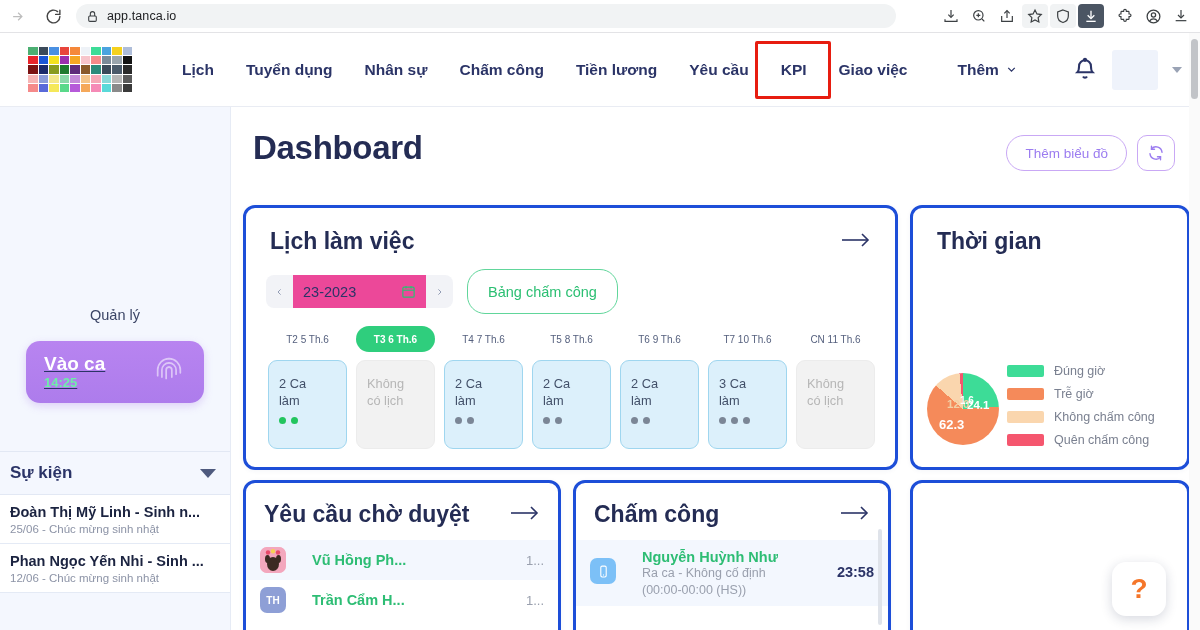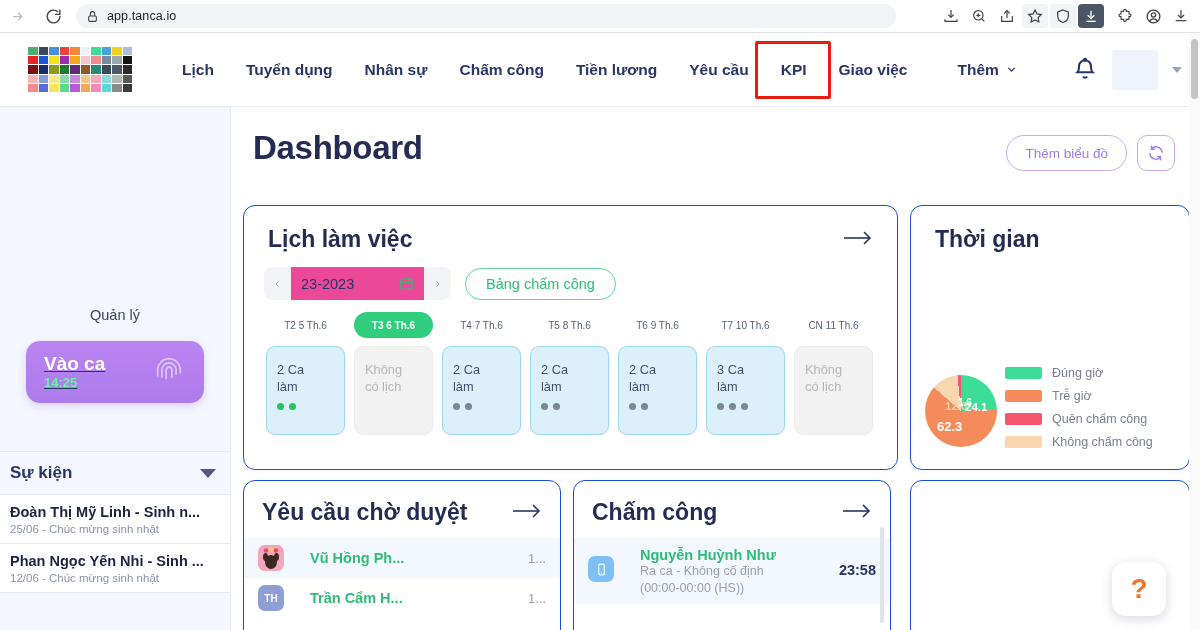--- a/index.html
+++ b/index.html
@@ -89,32 +89,32 @@
   .title-actions { position:absolute; right:25px; top:28px; display:flex; align-items:center; gap:10px; }
   .btn-outline-purple {
     height:36px; padding:0 18px; border:1px solid #c9a8f5; border-radius:18px;
     color:#9b7cf0; background:#fff; font-size:13.5px; display:flex; align-items:center;
   }
   .btn-icon-purple {
     width:38px; height:36px; border:1px solid #c9a8f5; border-radius:10px; color:#9b7cf0;
     background:#fff; display:flex; align-items:center; justify-content:center;
   }
 
-  .card { background:#fff; border:1px solid #1d4ed8; border-radius:12px; box-shadow:0 1px 5px rgba(40,60,110,.05); position:absolute; }
+  .card { background:#fff; border:3px solid #1d4ed8; border-radius:12px; box-shadow:0 1px 5px rgba(40,60,110,.05); position:absolute; }
   .card-title { font-size:23px; font-weight:bold; color:#242c54; }
   .arrow-right { color:#2b3467; }
 
   
   #schedule-card { left:12px; top:98px; width:655px; height:265px; }
   .sch-head { display:flex; align-items:center; justify-content:space-between; padding:20px 24px 0 24px; }
   .sch-controls { display:flex; align-items:center; gap:14px; padding:14px 24px 0 20px; }
   .week-picker { display:flex; align-items:center; background:#f2f3f7; border-radius:8px; height:33px; }
   .wk-arrow { width:27px; height:33px; display:flex; align-items:center; justify-content:center; color:#7e8aa6; font-size:15px; }
   .wk-field { background:#ec4899; height:33px; min-width:133px; display:flex; align-items:center; justify-content:space-between; padding:0 10px; font-size:14.5px; color:#2b3467; }
-  .btn-outline-green { height:32px; padding:0 20px; border:1px solid #61d69b; border-radius:18px; color:#2bbf72; background:#fff; font-size:14.5px; display:flex; align-items:center; }
+  .btn-outline-green { height:45px; padding:0 20px; border:1px solid #61d69b; border-radius:18px; color:#2bbf72; background:#fff; font-size:14.5px; display:flex; align-items:center; }
   .days-row { display:flex; gap:9px; padding:12px 18px 0 22px; }
   .day-col { width:79px; }
   .day-lbl { height:26px; border-radius:13px; font-size:10px; color:#55607e; display:flex; align-items:center; justify-content:center; }
   .day-lbl.sel { background:#2fce7d; color:#fff; font-weight:bold; }
   .day-box { margin-top:8px; height:89px; border-radius:9px; padding:14px 10px 0; font-size:12.8px; line-height:1.35; }
   .day-box.has { background:#dcf0fb; border:1px solid #9fd6ef; color:#425069; }
   .day-box.none { background:#f2f2f2; border:1px solid #ececec; color:#b6b6b6; }
   .dots { margin-top:7px; display:flex; gap:5px; }
   .dots i { width:7px; height:7px; border-radius:50%; display:block; }
 
@@ -479,26 +479,26 @@
       <div class="legend" id="legend">
           <div class="row">
             <span class="sw" style="background: rgb(61, 220, 151);"></span>
             <span class="tx">Đúng giờ</span>
           </div>
           <div class="row">
             <span class="sw" style="background: rgb(245, 138, 90);"></span>
             <span class="tx">Trễ giờ</span>
           </div>
           <div class="row">
+            <span class="sw" style="background: rgb(250, 214, 174);"></span>
+            <span class="tx">Không chấm công</span>
+          </div>
+          <div class="row">
             <span class="sw" style="background: rgb(245, 86, 110);"></span>
             <span class="tx">Quên chấm công</span>
-          </div>
-          <div class="row">
-            <span class="sw" style="background: rgb(250, 214, 174);"></span>
-            <span class="tx">Không chấm công</span>
           </div>
         </div>
     </section>
 
     <section class="card" id="req-card">
       <div class="bot-head">
         <div class="card-title">Yêu cầu chờ duyệt</div>
         <span class="arrow-right">
           <svg width="30" height="18" viewBox="0 0 30 18" fill="none" stroke="currentColor" stroke-width="1.6">
               <path d="M1 9h26"></path>

